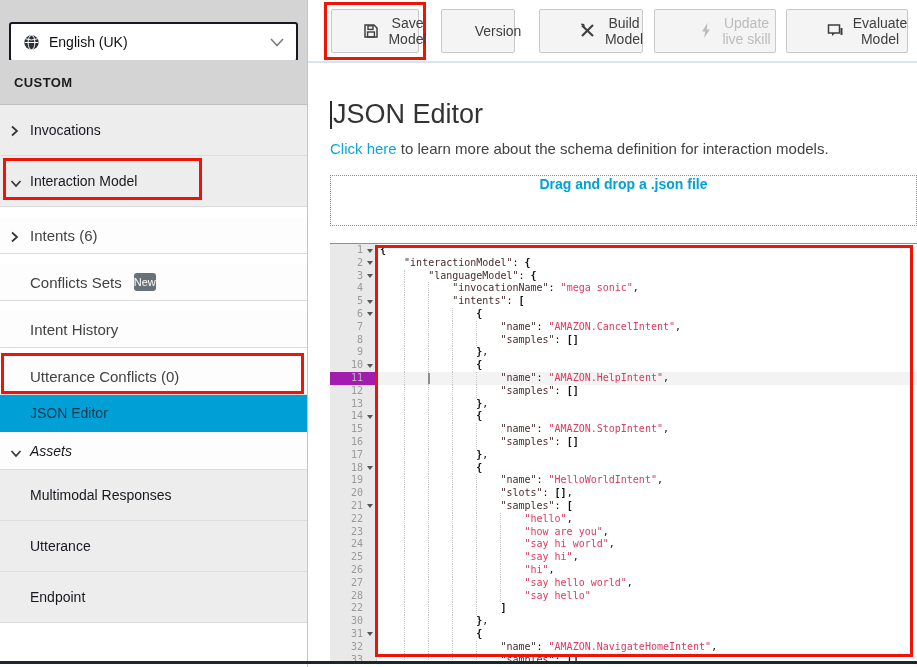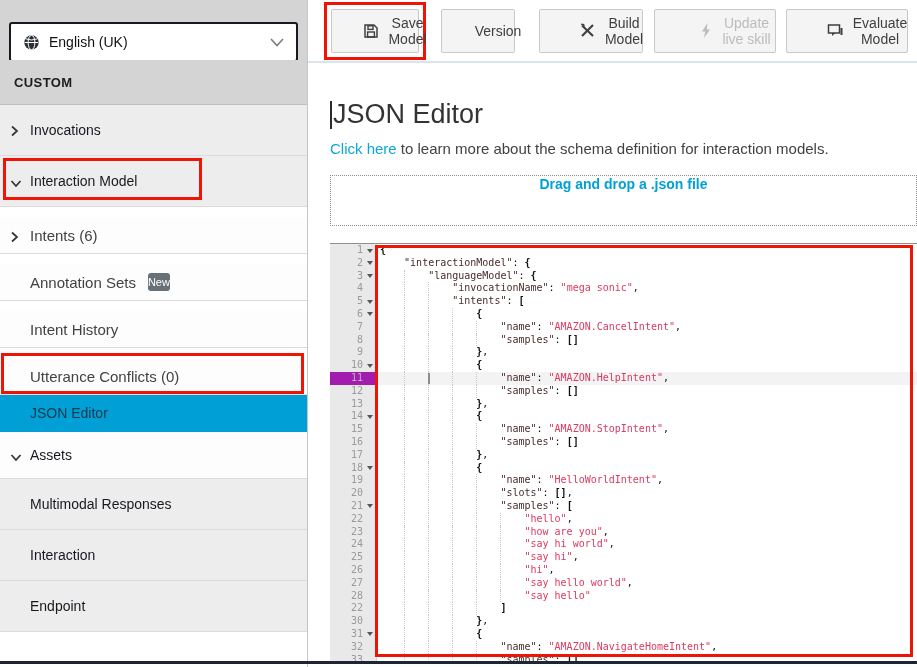--- a/index.html
+++ b/index.html
@@ -13,21 +13,21 @@
   .lang-select { height: 40px; background:#fff; border: 2px solid #16191f; border-radius: 3px;
     display: flex; align-items: center; padding: 0 12px; font-size: 14px; color:#111; cursor: pointer; }
   .lang-select .glabel { margin-left: 9px; flex: 1; }
   .sec-head { height: 45px; background:#d4d4d4; display: flex; align-items: center;
     padding-left: 14px; font-size: 13px; font-weight: bold; color:#1c1c1c;
     letter-spacing: .4px; border-bottom: 1px solid #bfbfbf; }
   .row { position: relative; display: flex; align-items: center; padding-left: 30px;
     font-size: 14px; color:#17191f; border-bottom: 1px solid #dcdcdc; cursor: pointer; }
   .row .chev { position: absolute; left: 10px; top: 50%; margin-top: -6px; }
   .row.top-gray { height: 51px; background:#ededed; }
-  .row.top-white { height: 47px; background:#fdfdfd; }
+  .row.top-white { height: 38px; background:#fdfdfd;font-style:italic; }
   .row.sub { height: 37px; background:#fdfdfd; }
   .row.sub-tall { height: 44px; background:#fdfdfd; }
   .row.active { height: 37px; background:#00a0d6; color:#14374d; border-bottom-color:#00a0d6; }
   .badge { margin-left: 12px; background:#687078; color:#fff; font-size: 11px;
     padding: 3px 0; border-radius: 3px; }
 
   
   main { flex: 1; position: relative; overflow: hidden; background:#fff; }
   .toolbar { height: 63px; border-bottom: 2px solid #d9e5ec; display: flex; align-items: center; padding-left: 16px; }
   .btn { height: 44px; display: flex; align-items: center; justify-content: center; gap: 9px;
@@ -115,21 +115,21 @@
             </svg></span>
           <span>Interaction Model</span>
         </div>
         <div class="row sub">
           <span class="chev"><svg width="9" height="12" viewBox="0 0 9 12">
               <polyline points="2,1.5 7,6 2,10.5" fill="none" stroke="#333" stroke-width="1.7"></polyline>
             </svg></span>
           <span>Intents (6)</span>
         </div>
         <div class="row sub">
-          <span>Annotation Sets</span>
+          <span>Conflicts Sets</span>
           <span class="badge">New</span>
         </div>
         <div class="row sub">
           <span>Intent History</span>
         </div>
         <div class="row sub">
           <span>Utterance Conflicts (0)</span>
         </div>
         <div class="row active">
           <span>JSON Editor</span>
@@ -137,21 +137,21 @@
         <div class="row top-white">
           <span class="chev"><svg width="12" height="9" viewBox="0 0 12 9">
               <polyline points="1.5,2 6,7 10.5,2" fill="none" stroke="#333" stroke-width="1.7"></polyline>
             </svg></span>
           <span>Assets</span>
         </div>
         <div class="row top-gray">
           <span>Multimodal Responses</span>
         </div>
         <div class="row top-gray">
-          <span>Interaction</span>
+          <span>Utterance</span>
         </div>
         <div class="row top-gray">
           <span>Endpoint</span>
         </div>
       </nav>
 
     <div class="anno anno-im"></div>
     <div class="anno anno-je"></div>
   </aside>
 

